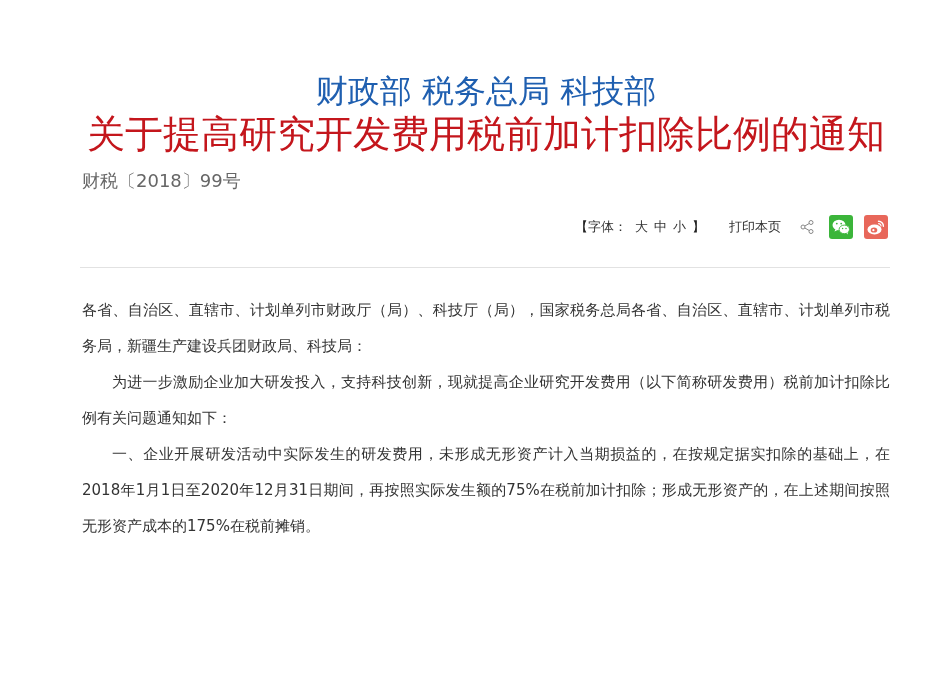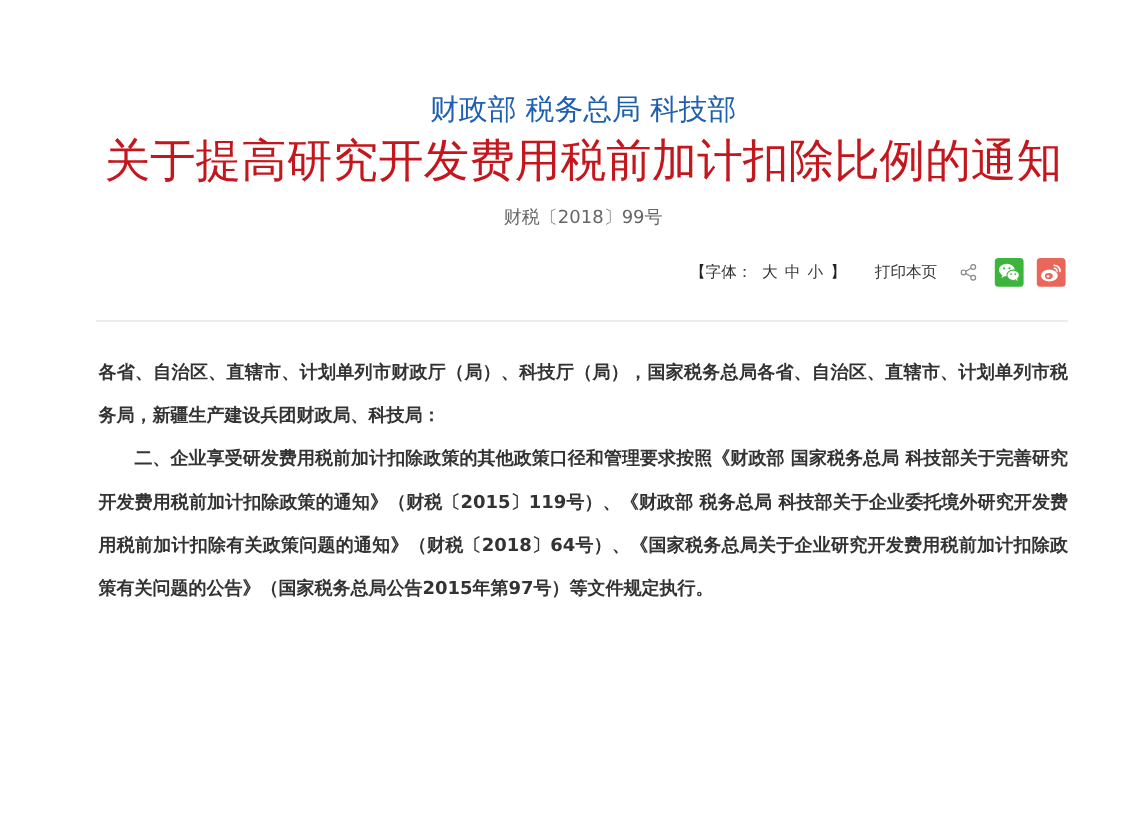--- a/index.html
+++ b/index.html
@@ -19,21 +19,21 @@
       left: 82px;
       top: 0;
       width: 808px;
     }
     .issuers {
       position: absolute;
       top: 74px;
       left: 0;
       width: 808px;
       text-align: center;
-      font-size: 24px;
+      font-size: 32px;
       line-height: 34px;
       color: #1f5fb0;
       letter-spacing: 0px;
       white-space: nowrap;
     }
     .title {
       position: absolute;
       top: 114px;
       left: 0;
       width: 808px;
@@ -41,22 +41,22 @@
       font-size: 38px;
       line-height: 40px;
       color: #c4161c;
       white-space: nowrap;
     }
     .doc-number {
       position: absolute;
       top: 170px;
       left: 0;
       width: 808px;
-      text-align: center;
-      font-size: 15px;
+      text-align: left;
+      font-size: 18px;
       line-height: 22px;
       color: #666666;
     }
     .toolbar {
       position: absolute;
       top: 213px;
       right: 2px;
       height: 28px;
       display: flex;
       align-items: center;
@@ -103,21 +103,20 @@
     }
     .body-text {
       position: absolute;
       top: 292px;
       left: 0;
       width: 808px;
       font-size: 15px;
       line-height: 36px;
       color: #333333;
       text-align: justify;
-      font-weight: bold;
     }
     .body-text p {
       margin: 0;
     }
     .body-text p.indent {
       text-indent: 2em;
     }
   </style>
 </head>
 <body>
@@ -170,16 +169,17 @@
         <path d="M12.5 3.2 A4.8 4.8 0 0 1 17.4 8.2" fill="none" stroke="#ffffff" stroke-width="1.4" stroke-linecap="round"></path>
         <path d="M12.6 5.6 A2.4 2.4 0 0 1 15 8" fill="none" stroke="#ffffff" stroke-width="1.2" stroke-linecap="round"></path>
       </svg>
     </span>
   </div>
 
   <div class="divider"></div>
 
   <div class="body-text">
     <p>各省、自治区、直辖市、计划单列市财政厅（局）、科技厅（局），国家税务总局各省、自治区、直辖市、计划单列市税务局，新疆生产建设兵团财政局、科技局：</p>
-    <p class="indent">二、企业享受研发费用税前加计扣除政策的其他政策口径和管理要求按照《财政部 国家税务总局 科技部关于完善研究开发费用税前加计扣除政策的通知》（财税〔2015〕119号）、《财政部 税务总局 科技部关于企业委托境外研究开发费用税前加计扣除有关政策问题的通知》（财税〔2018〕64号）、《国家税务总局关于企业研究开发费用税前加计扣除政策有关问题的公告》（国家税务总局公告2015年第97号）等文件规定执行。</p>
+    <p class="indent">为进一步激励企业加大研发投入，支持科技创新，现就提高企业研究开发费用（以下简称研发费用）税前加计扣除比例有关问题通知如下：</p>
+    <p class="indent">一、企业开展研发活动中实际发生的研发费用，未形成无形资产计入当期损益的，在按规定据实扣除的基础上，在2018年1月1日至2020年12月31日期间，再按照实际发生额的75%在税前加计扣除；形成无形资产的，在上述期间按照无形资产成本的175%在税前摊销。</p>
   </div>
 
 </div>
 
 </body></html>

